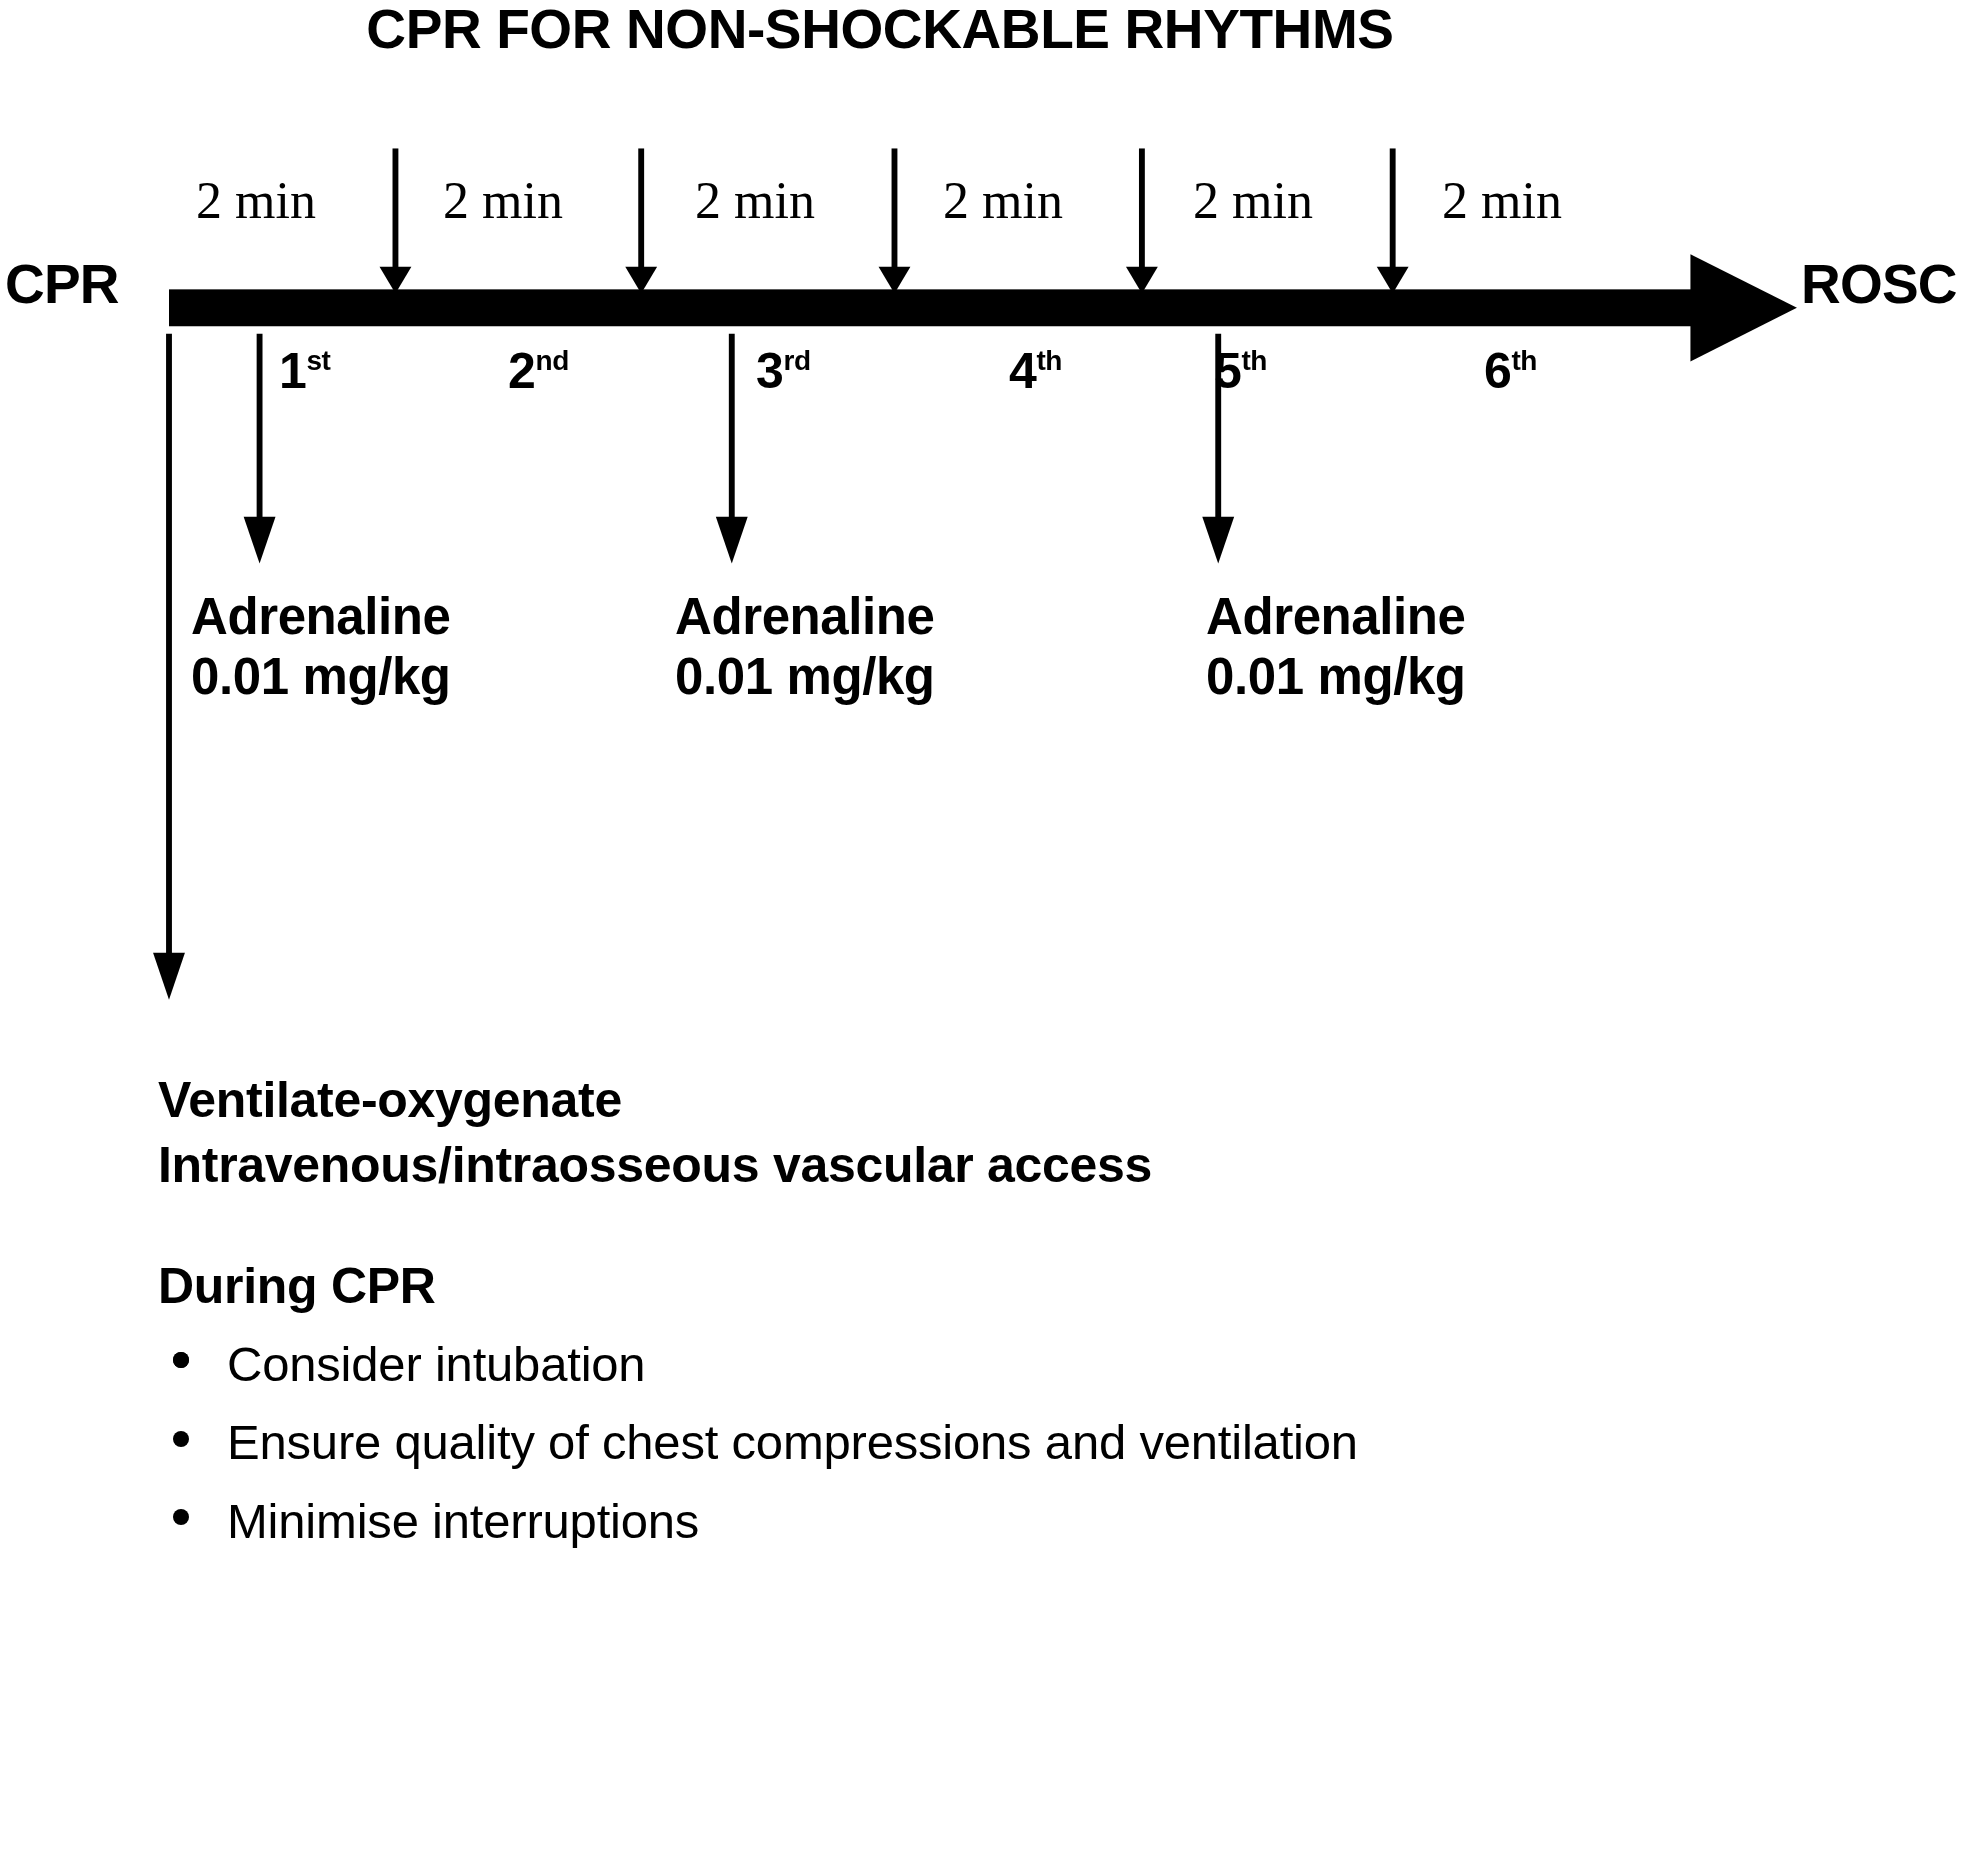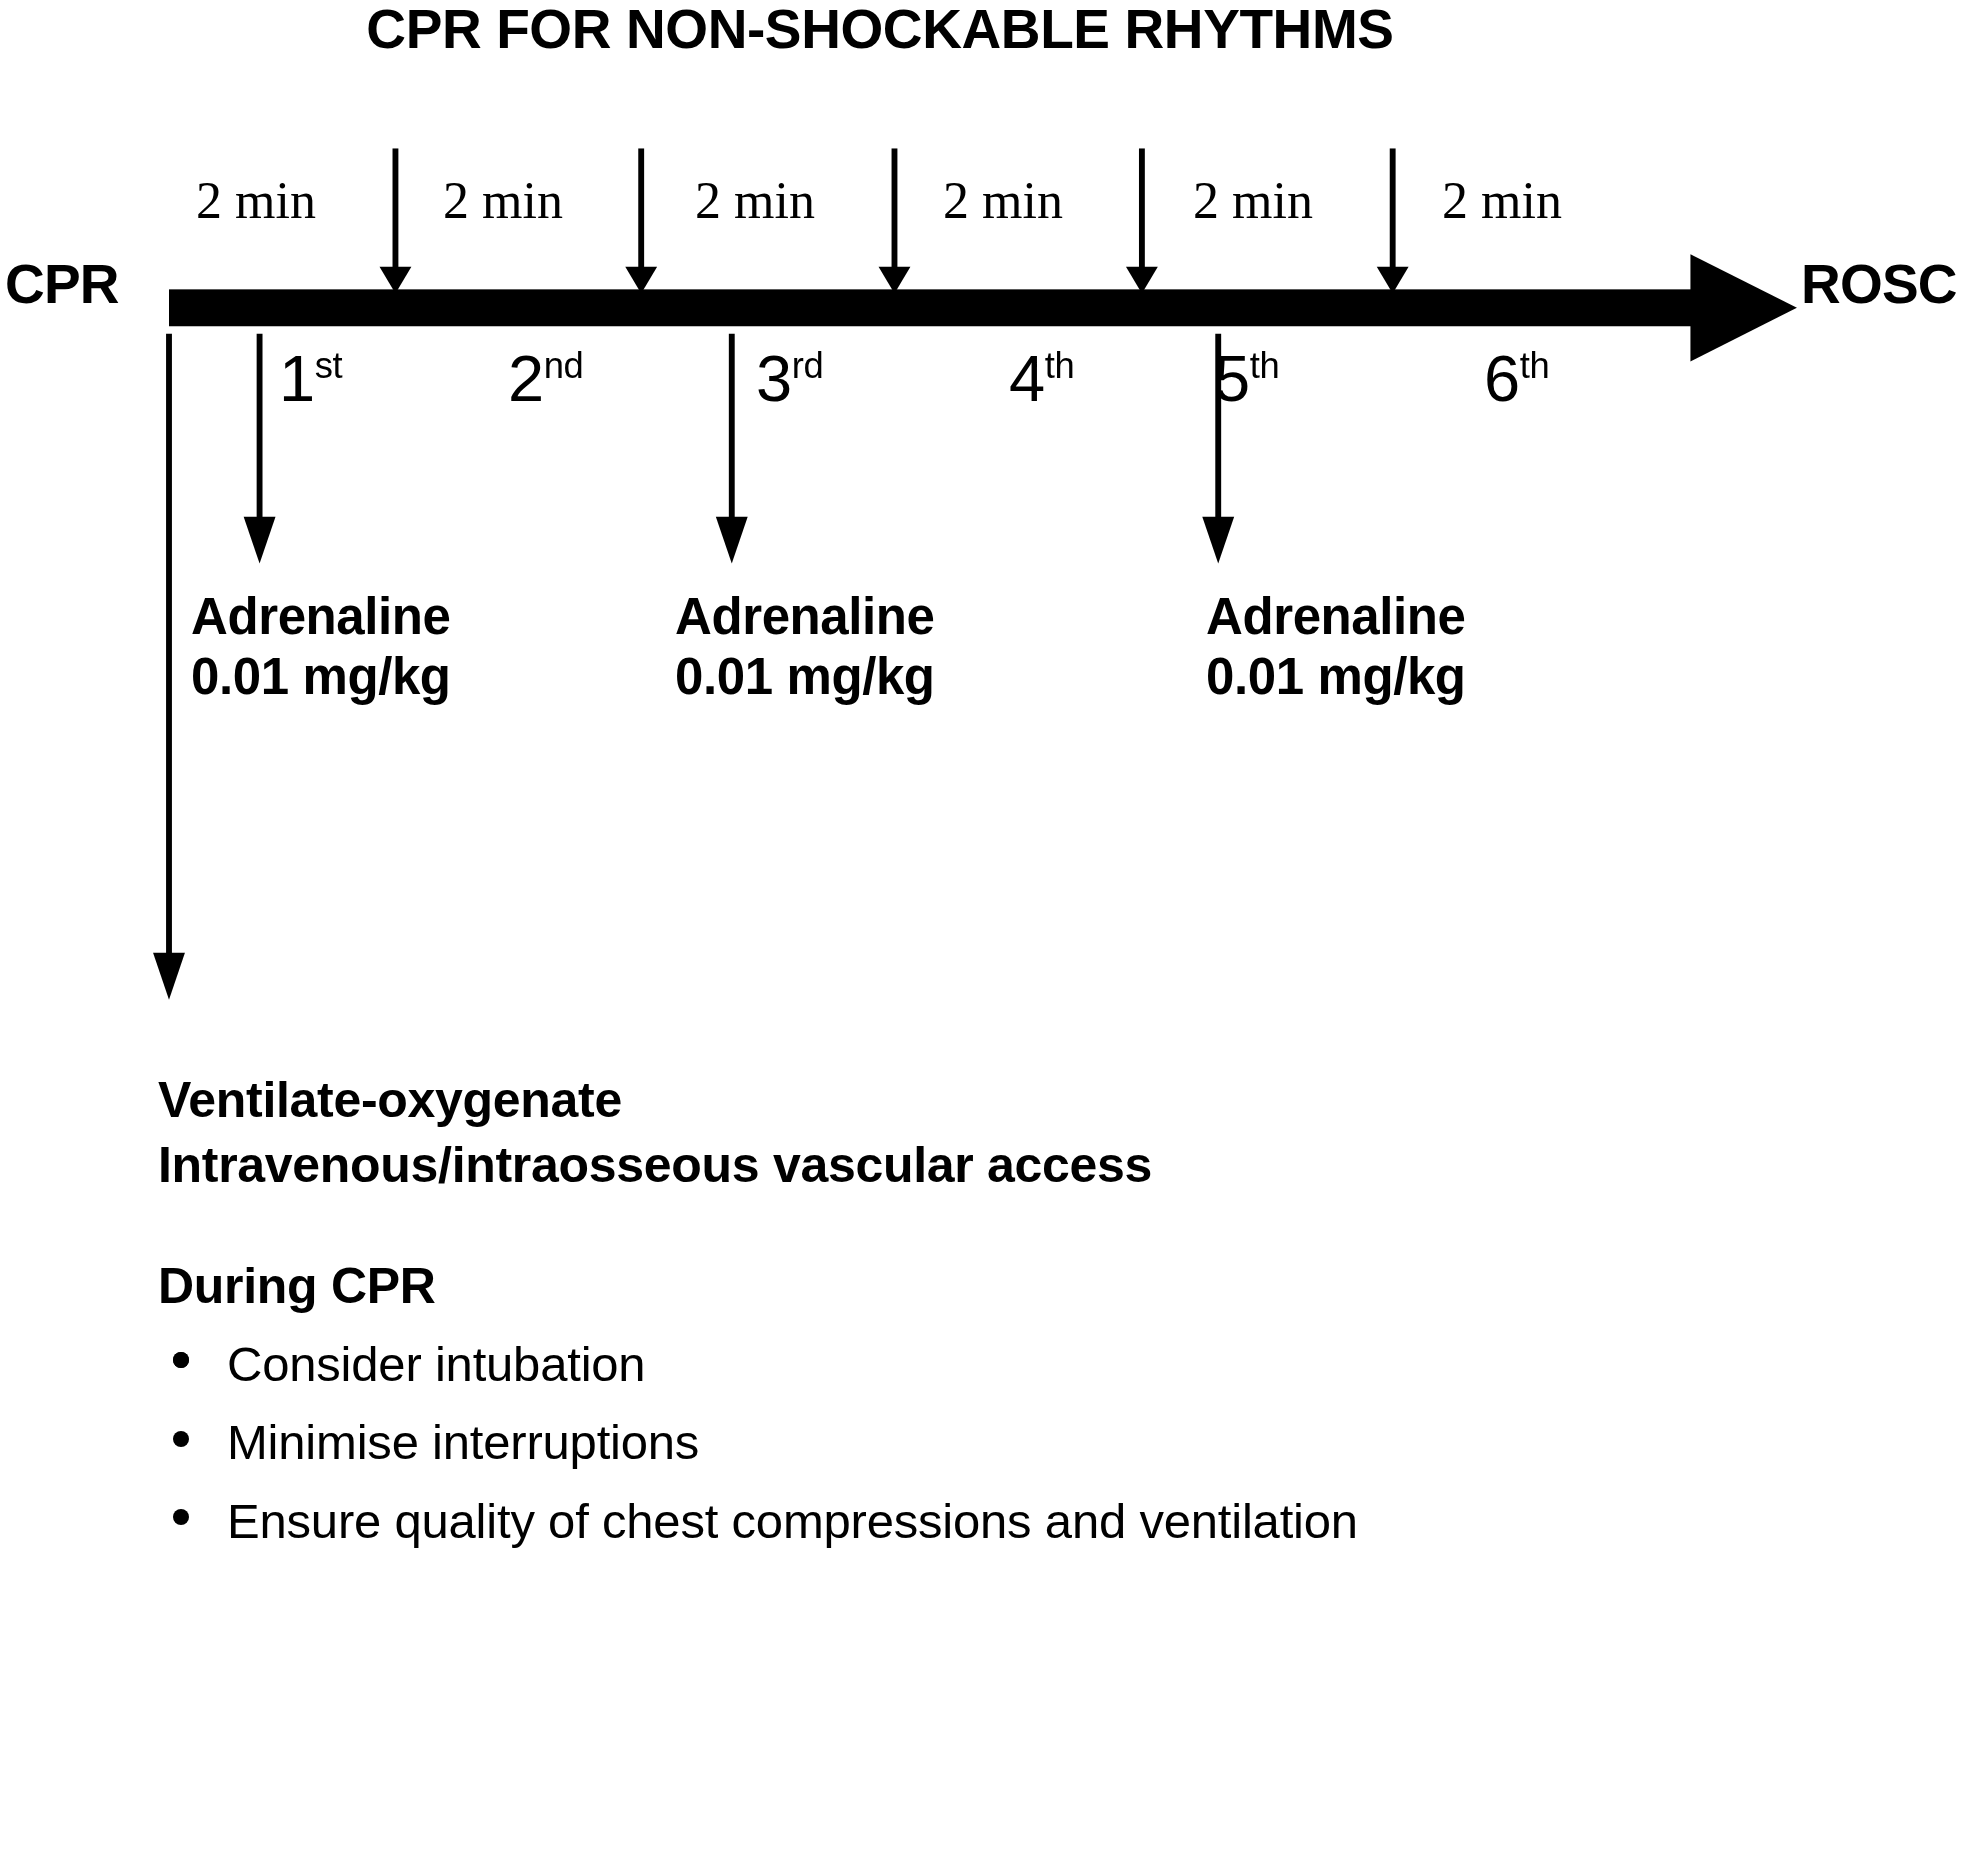--- a/index.html
+++ b/index.html
@@ -29,21 +29,21 @@
   #cpr-label{
     left:5px;top:257px;font-size:55px;font-weight:bold;
     letter-spacing:-0.8px;white-space:nowrap;line-height:1;
   }
   #rosc-label{
     left:1801px;top:257px;font-size:55px;font-weight:bold;
     letter-spacing:-0.8px;white-space:nowrap;line-height:1;
   }
 
   .ord-label{
-    font-size:65px;font-weight:normal;white-space:nowrap;line-height:1;
+    font-size:50px;font-weight:bold;white-space:nowrap;line-height:1;
     letter-spacing:-0.4px;
   }
   .ord-label sup{font-size:0.56em;vertical-align:super;line-height:0;}
 
   .adr-block{
     font-size:51px;font-weight:bold;line-height:1.18;
     white-space:nowrap;letter-spacing:-0.4px;
   }
 
   
@@ -163,21 +163,21 @@
   <ul id="bullets">
     <li>
       <span class="bul"></span>
     </li>
     <li>
       <span class="bul"></span>
       <span>Consider intubation</span>
     </li>
     <li>
       <span class="bul"></span>
-      <span>Minimise interruptions</span>
+      <span>Ensure quality of chest compressions and ventilation</span>
     </li>
     <li>
       <span class="bul"></span>
-      <span>Ensure quality of chest compressions and ventilation</span>
+      <span>Minimise interruptions</span>
     </li>
   </ul>
 </div>
 
 
 </body></html>

